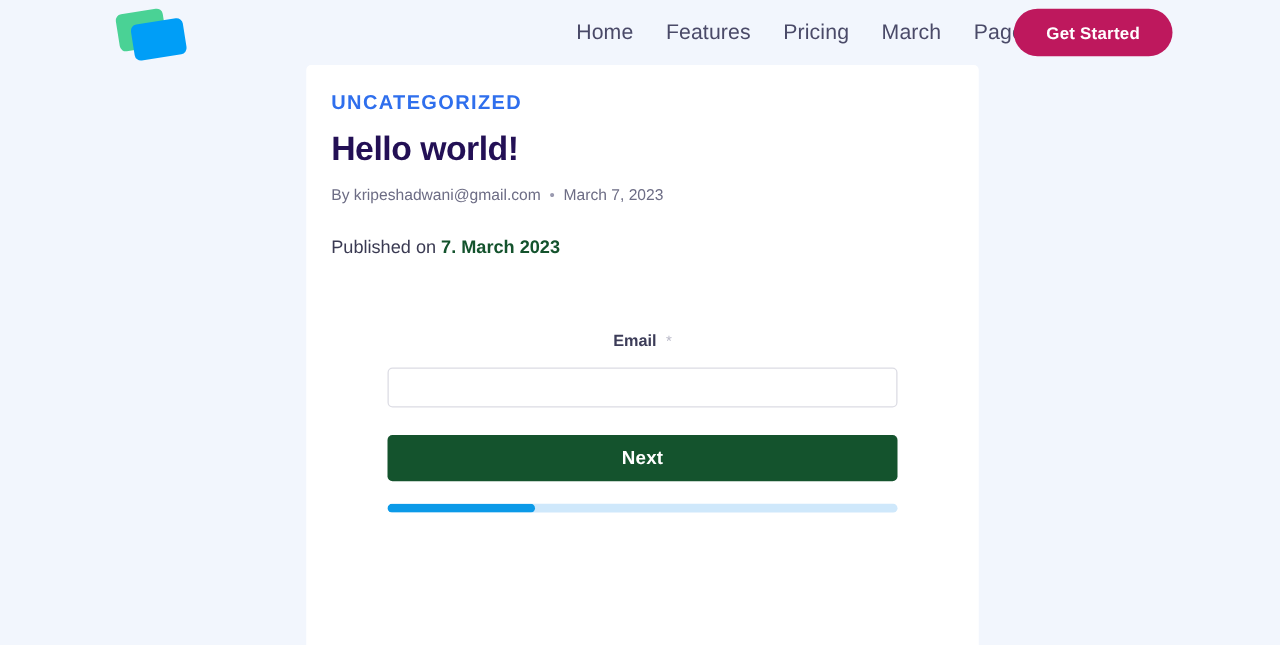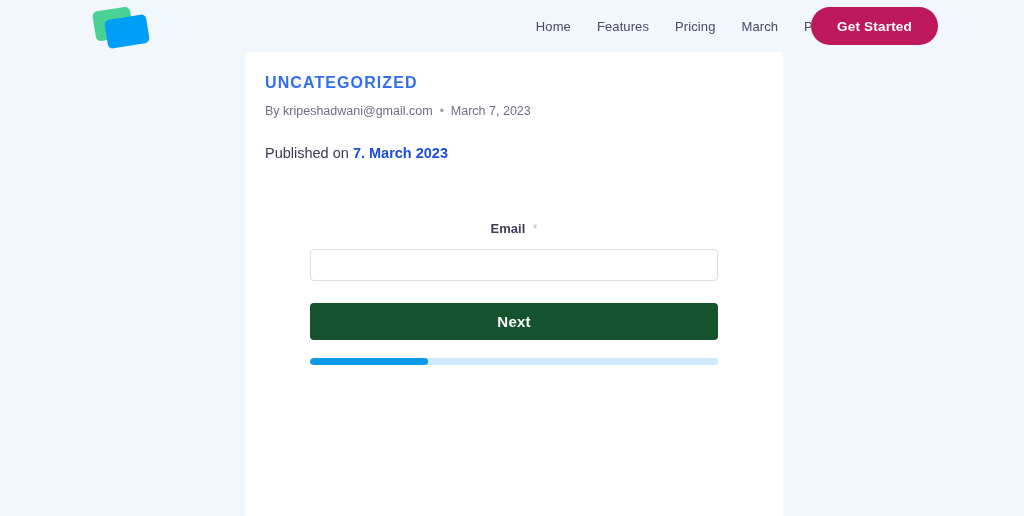--- a/index.html
+++ b/index.html
@@ -58,21 +58,21 @@
   .main-nav {
     position: absolute;
     right: 86px;
     top: 0;
     height: 52px;
     display: flex;
     align-items: center;
     gap: 0;
   }
   .nav-item {
-    font-size: 13px;
+    font-size: 17px;
     color: #4a4a68;
     padding: 0 13px;
     letter-spacing: 0.1px;
     cursor: pointer;
     white-space: nowrap;
     display: flex;
     align-items: flex-start;
     gap: 4px;
   }
   .chevron-down {
@@ -145,21 +145,21 @@
     line-height: 1;
   }
 
   .published-line {
     padding: 0 20px;
     margin-top: 27px;
     font-size: 14.5px;
     color: #3a3a52;
   }
   .published-line b {
-    color: #1d4ed8;
+    color: #14532d;
     font-weight: bold;
   }
 
   
   .signup-form {
     margin-top: 58px;
     padding: 0 65px;
   }
   .field-label-row {
     text-align: center;
@@ -250,20 +250,21 @@
     </div>
   </nav>
 
   <button class="cta-button">Get Started</button>
 </header>
 
 <main class="content-card">
 
   <div class="post-header">
     <div class="post-category">UNCATEGORIZED</div>
+    <h1 class="post-title">Hello world!</h1>
     <div class="post-byline">
       <span>By kripeshadwani@gmail.com</span>
       <span class="byline-dot">•</span>
       <span>March 7, 2023</span>
     </div>
   </div>
 
   <p class="published-line">
     <span>Published on</span>
     <b>7. March 2023</b>

